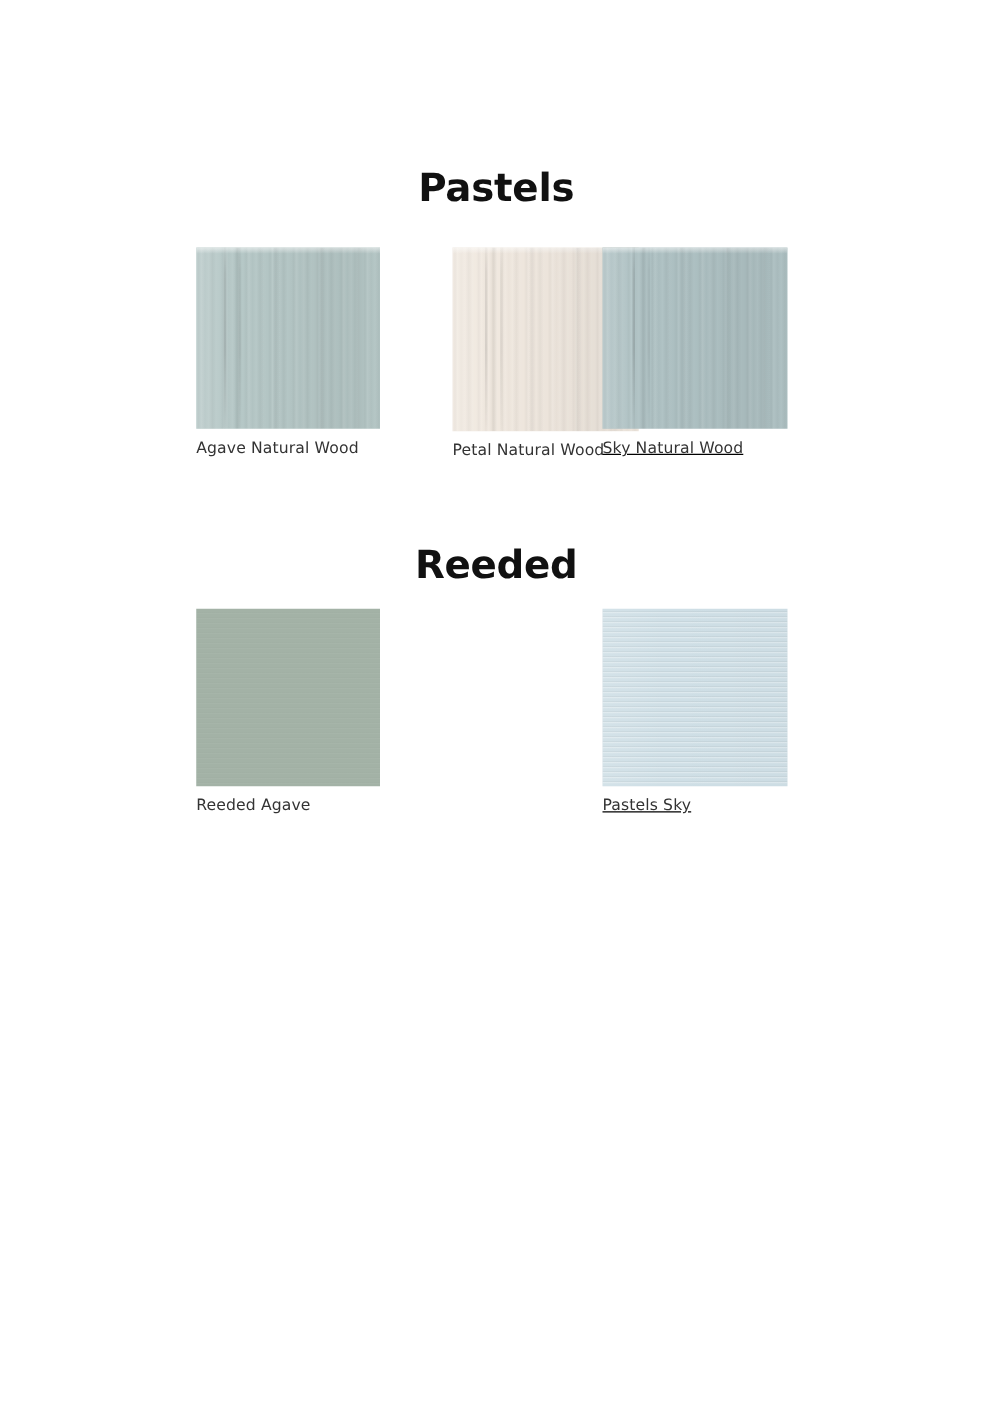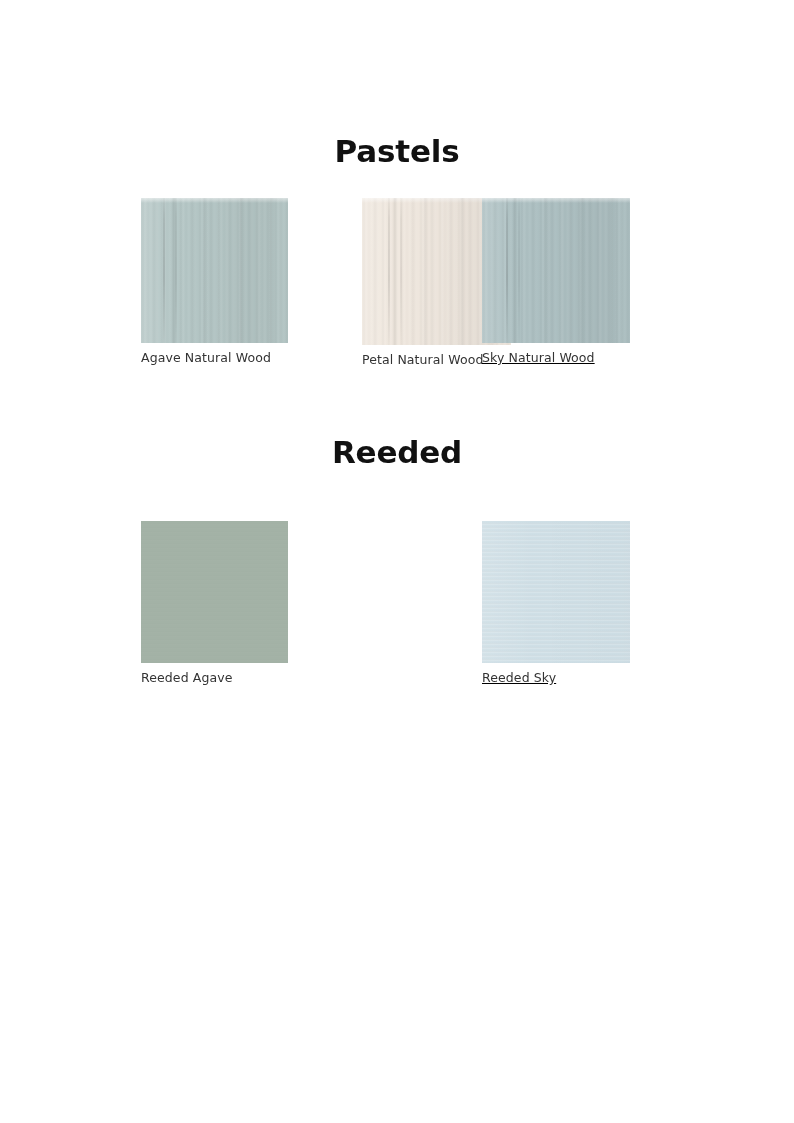--- a/index.html
+++ b/index.html
@@ -45,27 +45,27 @@
   }
 
   
   .swatch-row {
     position: absolute;
     left: 0;
     width: 794px;
     height: 200px;
   }
   #row-pastels { top: 198px; }
-  #row-reeded  { top: 487px; margin-top: 34px; }
+  #row-reeded  { top: 487px; }
 
   .swatch-cell {
     position: absolute;
     top: 0;
   }
-  .swatch-cell.col-0 { left: 141px; }
+  .swatch-cell.col-0 { left: 157px; }
   .swatch-cell.col-1 { left: 318px; padding-left: 44px; }
   .swatch-cell.col-2 { left: 482px; text-decoration: underline; }
 
   .swatch-chip {
     position: relative;
     overflow: hidden;
     display: block;
   }
 
   .swatch-label {
@@ -237,17 +237,17 @@
   <div class="swatch-row" id="row-reeded">
 
     <div class="swatch-cell col-0">
       <div class="swatch-chip tex-flat" id="chip-reeded-agave" style="background-color: rgb(163, 178, 166);"></div>
       <span class="swatch-label">Reeded Agave</span>
     </div>
 
 
     <div class="swatch-cell col-2">
       <div class="swatch-chip tex-reeded-horizontal" id="chip-reeded-sky" style="background-color: rgb(207, 223, 230);"></div>
-      <span class="swatch-label">Reeded Sky</span>
+      <span class="swatch-label">Pastels Sky</span>
     </div>
   </div>
 
 </div>
 
 </body></html>

